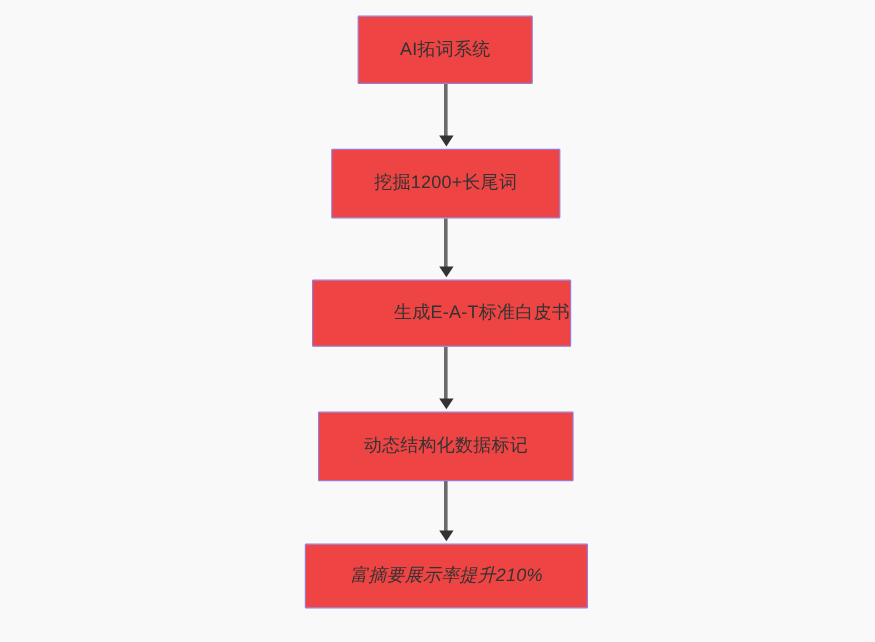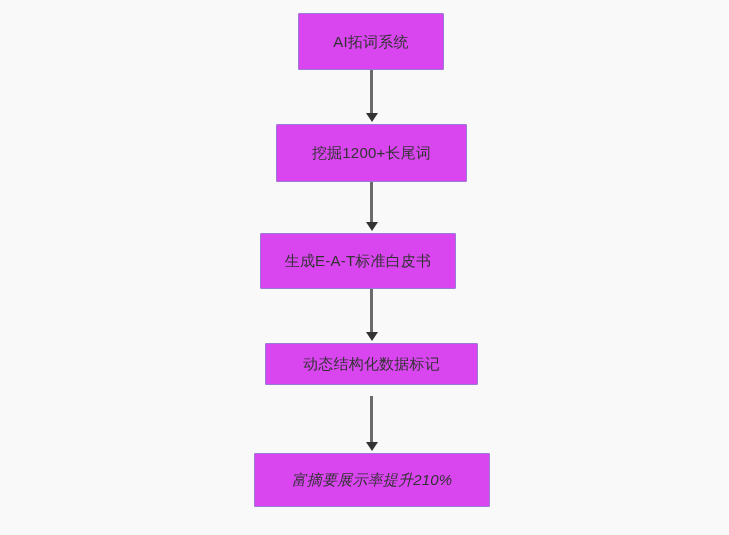--- a/index.html
+++ b/index.html
@@ -14,21 +14,21 @@
     overflow: hidden;
   }
   #flowchart {
     position: relative;
     width: 729px;
     height: 535px;
   }
   .node {
     position: absolute;
     box-sizing: border-box;
-    background: #d946ef;
+    background: #ef4444;
     border: 1.4px solid #9a7ad4;
     border-radius: 1px;
     display: flex;
     align-items: center;
     justify-content: center;
     color: #333333;
     font-size: 15px;
     line-height: 1.2;
     letter-spacing: 0.2px;
     white-space: nowrap;
@@ -65,25 +65,25 @@
   <div class="arrowhead" style="left:365.5px; top:442px;"></div>
 
   <div class="node" style="left:298px; top:13px; width:146px; height:57px;">
     <span>AI拓词系统</span>
   </div>
 
   <div class="node" style="left:276px; top:124px; width:191px; height:58px;">
     <span>挖掘1200+长尾词</span>
   </div>
 
-  <div class="node" style="left:260px; top:233px; width:196px; height:56px;">
+  <div class="node" style="left:260px; top:233px; width:216px; height:56px;justify-content:flex-end;">
     <span>生成E-A-T标准白皮书</span>
   </div>
 
-  <div class="node" style="left:265px; top:343px; width:213px; height:42px;">
+  <div class="node" style="left:265px; top:343px; width:213px; height:58px;">
     <span>动态结构化数据标记</span>
   </div>
 
   <div class="node" style="left:254px; top:453px; width:236px; height:54px;font-style:italic;">
     <span>富摘要展示率提升210%</span>
   </div>
 
 </div>
 
 </body></html>

